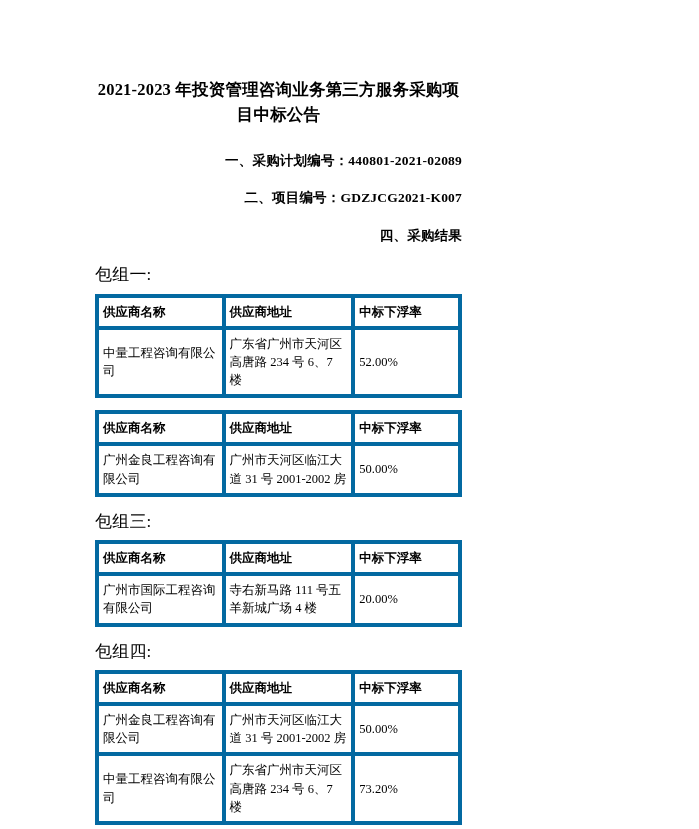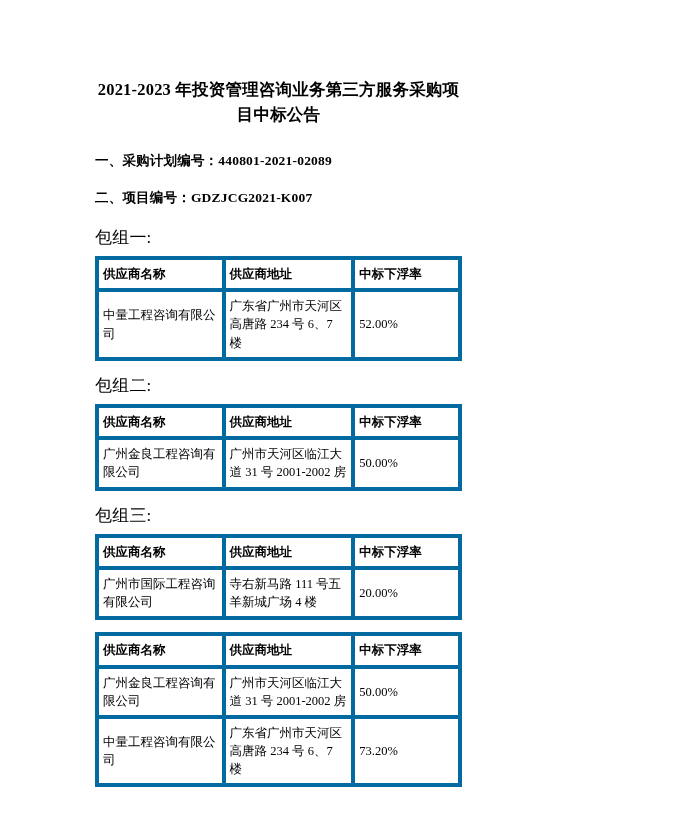--- a/index.html
+++ b/index.html
@@ -28,20 +28,21 @@
     letter-spacing: 0.2px;
     margin: 0 0 22px 0;
     line-height: 1.5;
   }
   .section-line {
     font-size: 13.5px;
     font-weight: bold;
     margin: 0 0 16px 0;
     line-height: 1.6;
     letter-spacing: 0.2px;
+    text-align: right;
   }
   .section-line .lbl { font-weight: bold; }
   .section-line .val { font-weight: bold; }
   .group-label {
     font-size: 17px;
     margin: 0 0 6px 0;
     line-height: 1.5;
     letter-spacing: 0.2px;
   }
   table.result {
@@ -76,38 +77,40 @@
 
   <div class="section-line">
     <span class="lbl">一、采购计划编号：</span><span class="val">440801-2021-02089</span>
   </div>
 
   <div class="section-line">
     <span class="lbl">二、项目编号：</span><span class="val">GDZJCG2021-K007</span>
   </div>
 
 
+  <div class="section-line">
+    <span class="lbl">四、采购结果</span>
+  </div>
 
   <div class="group-label">包组一:</div>
   <table class="result">
     <tbody>
         <tr>
       <th class="col-name">供应商名称</th>
       <th class="col-addr">供应商地址</th>
       <th class="col-rate">中标下浮率</th>
     </tr>
     <tr>
       <td>中量工程咨询有限公司</td>
       <td>广东省广州市天河区高唐路 234 号 6、7 楼</td>
       <td>52.00%</td>
     </tr>
   </tbody>
     </table>
 
-  <div class="group-label">包组二:</div>
   <table class="result">
     <tbody>
         <tr>
       <th class="col-name">供应商名称</th>
       <th class="col-addr">供应商地址</th>
       <th class="col-rate">中标下浮率</th>
     </tr>
     <tr>
       <td>广州金良工程咨询有限公司</td>
       <td>广州市天河区临江大道 31 号 2001-2002 房</td>
@@ -125,20 +128,21 @@
       <th class="col-rate">中标下浮率</th>
     </tr>
     <tr>
       <td>广州市国际工程咨询有限公司</td>
       <td>寺右新马路 111 号五羊新城广场 4 楼</td>
       <td>20.00%</td>
     </tr>
   </tbody>
     </table>
 
+  <div class="group-label">包组四:</div>
   <table class="result">
     <tbody>
         <tr>
       <th class="col-name">供应商名称</th>
       <th class="col-addr">供应商地址</th>
       <th class="col-rate">中标下浮率</th>
     </tr>
     <tr>
       <td>广州金良工程咨询有限公司</td>
       <td>广州市天河区临江大道 31 号 2001-2002 房</td>

